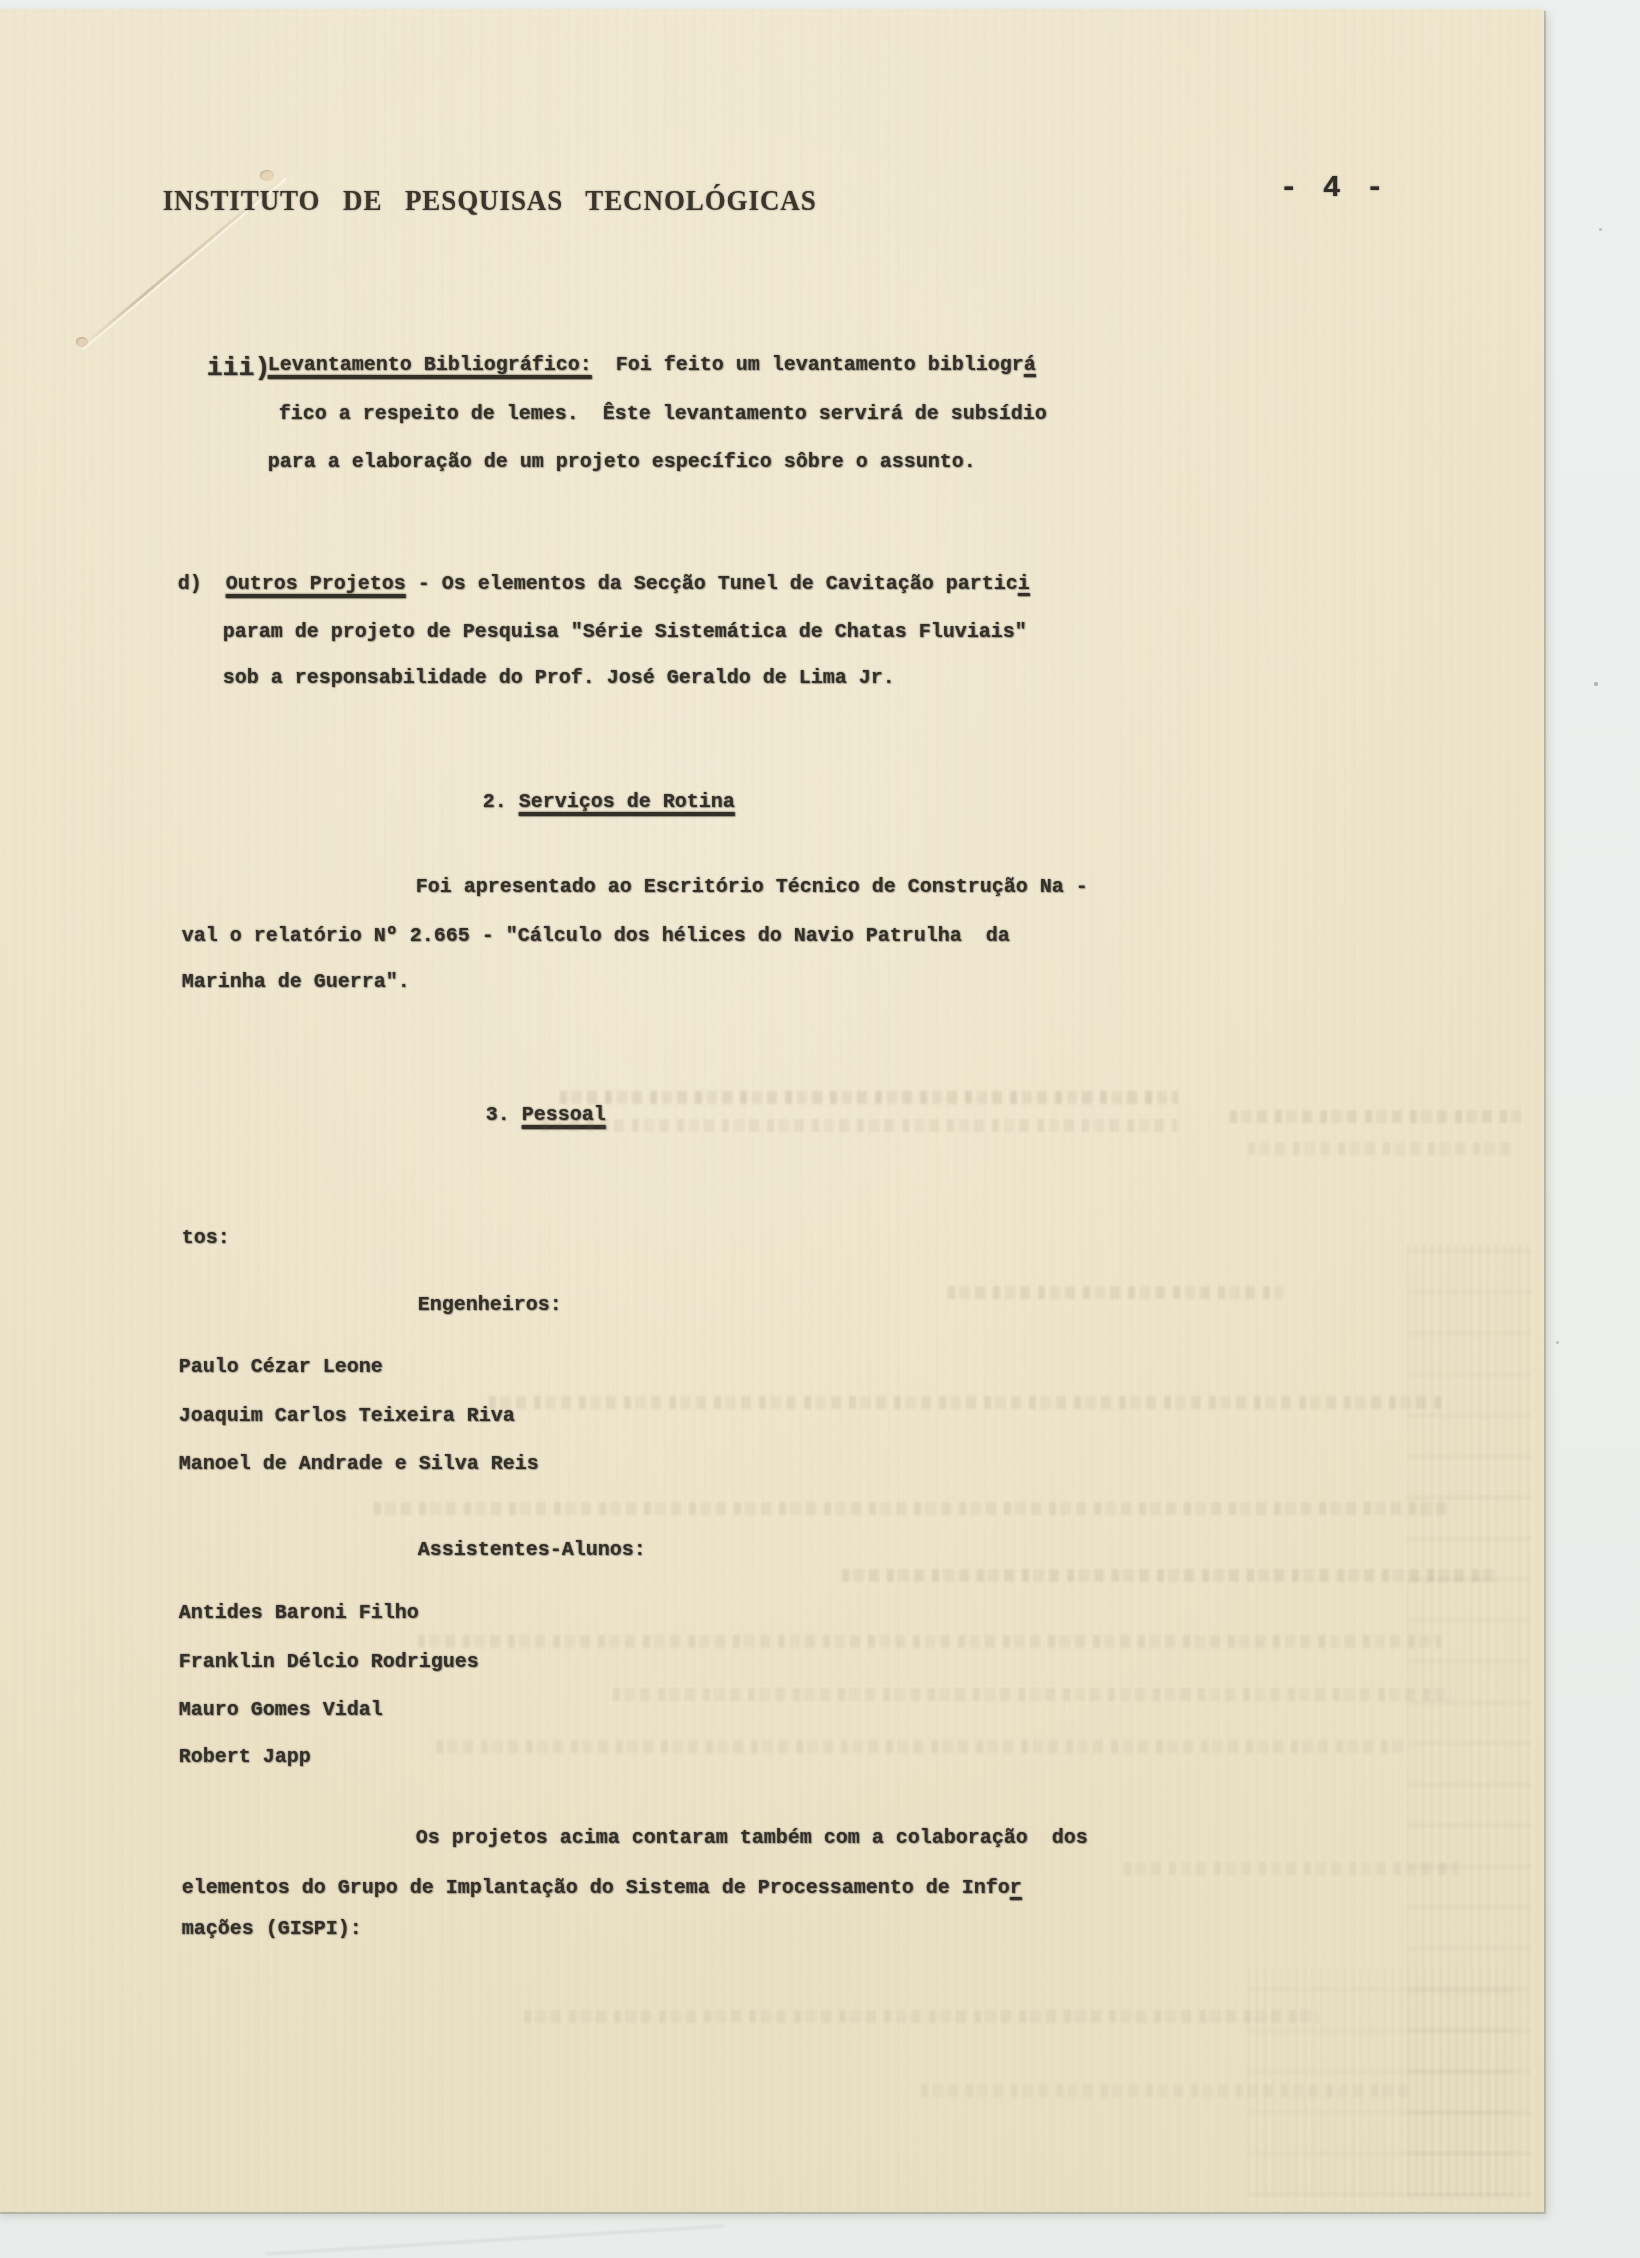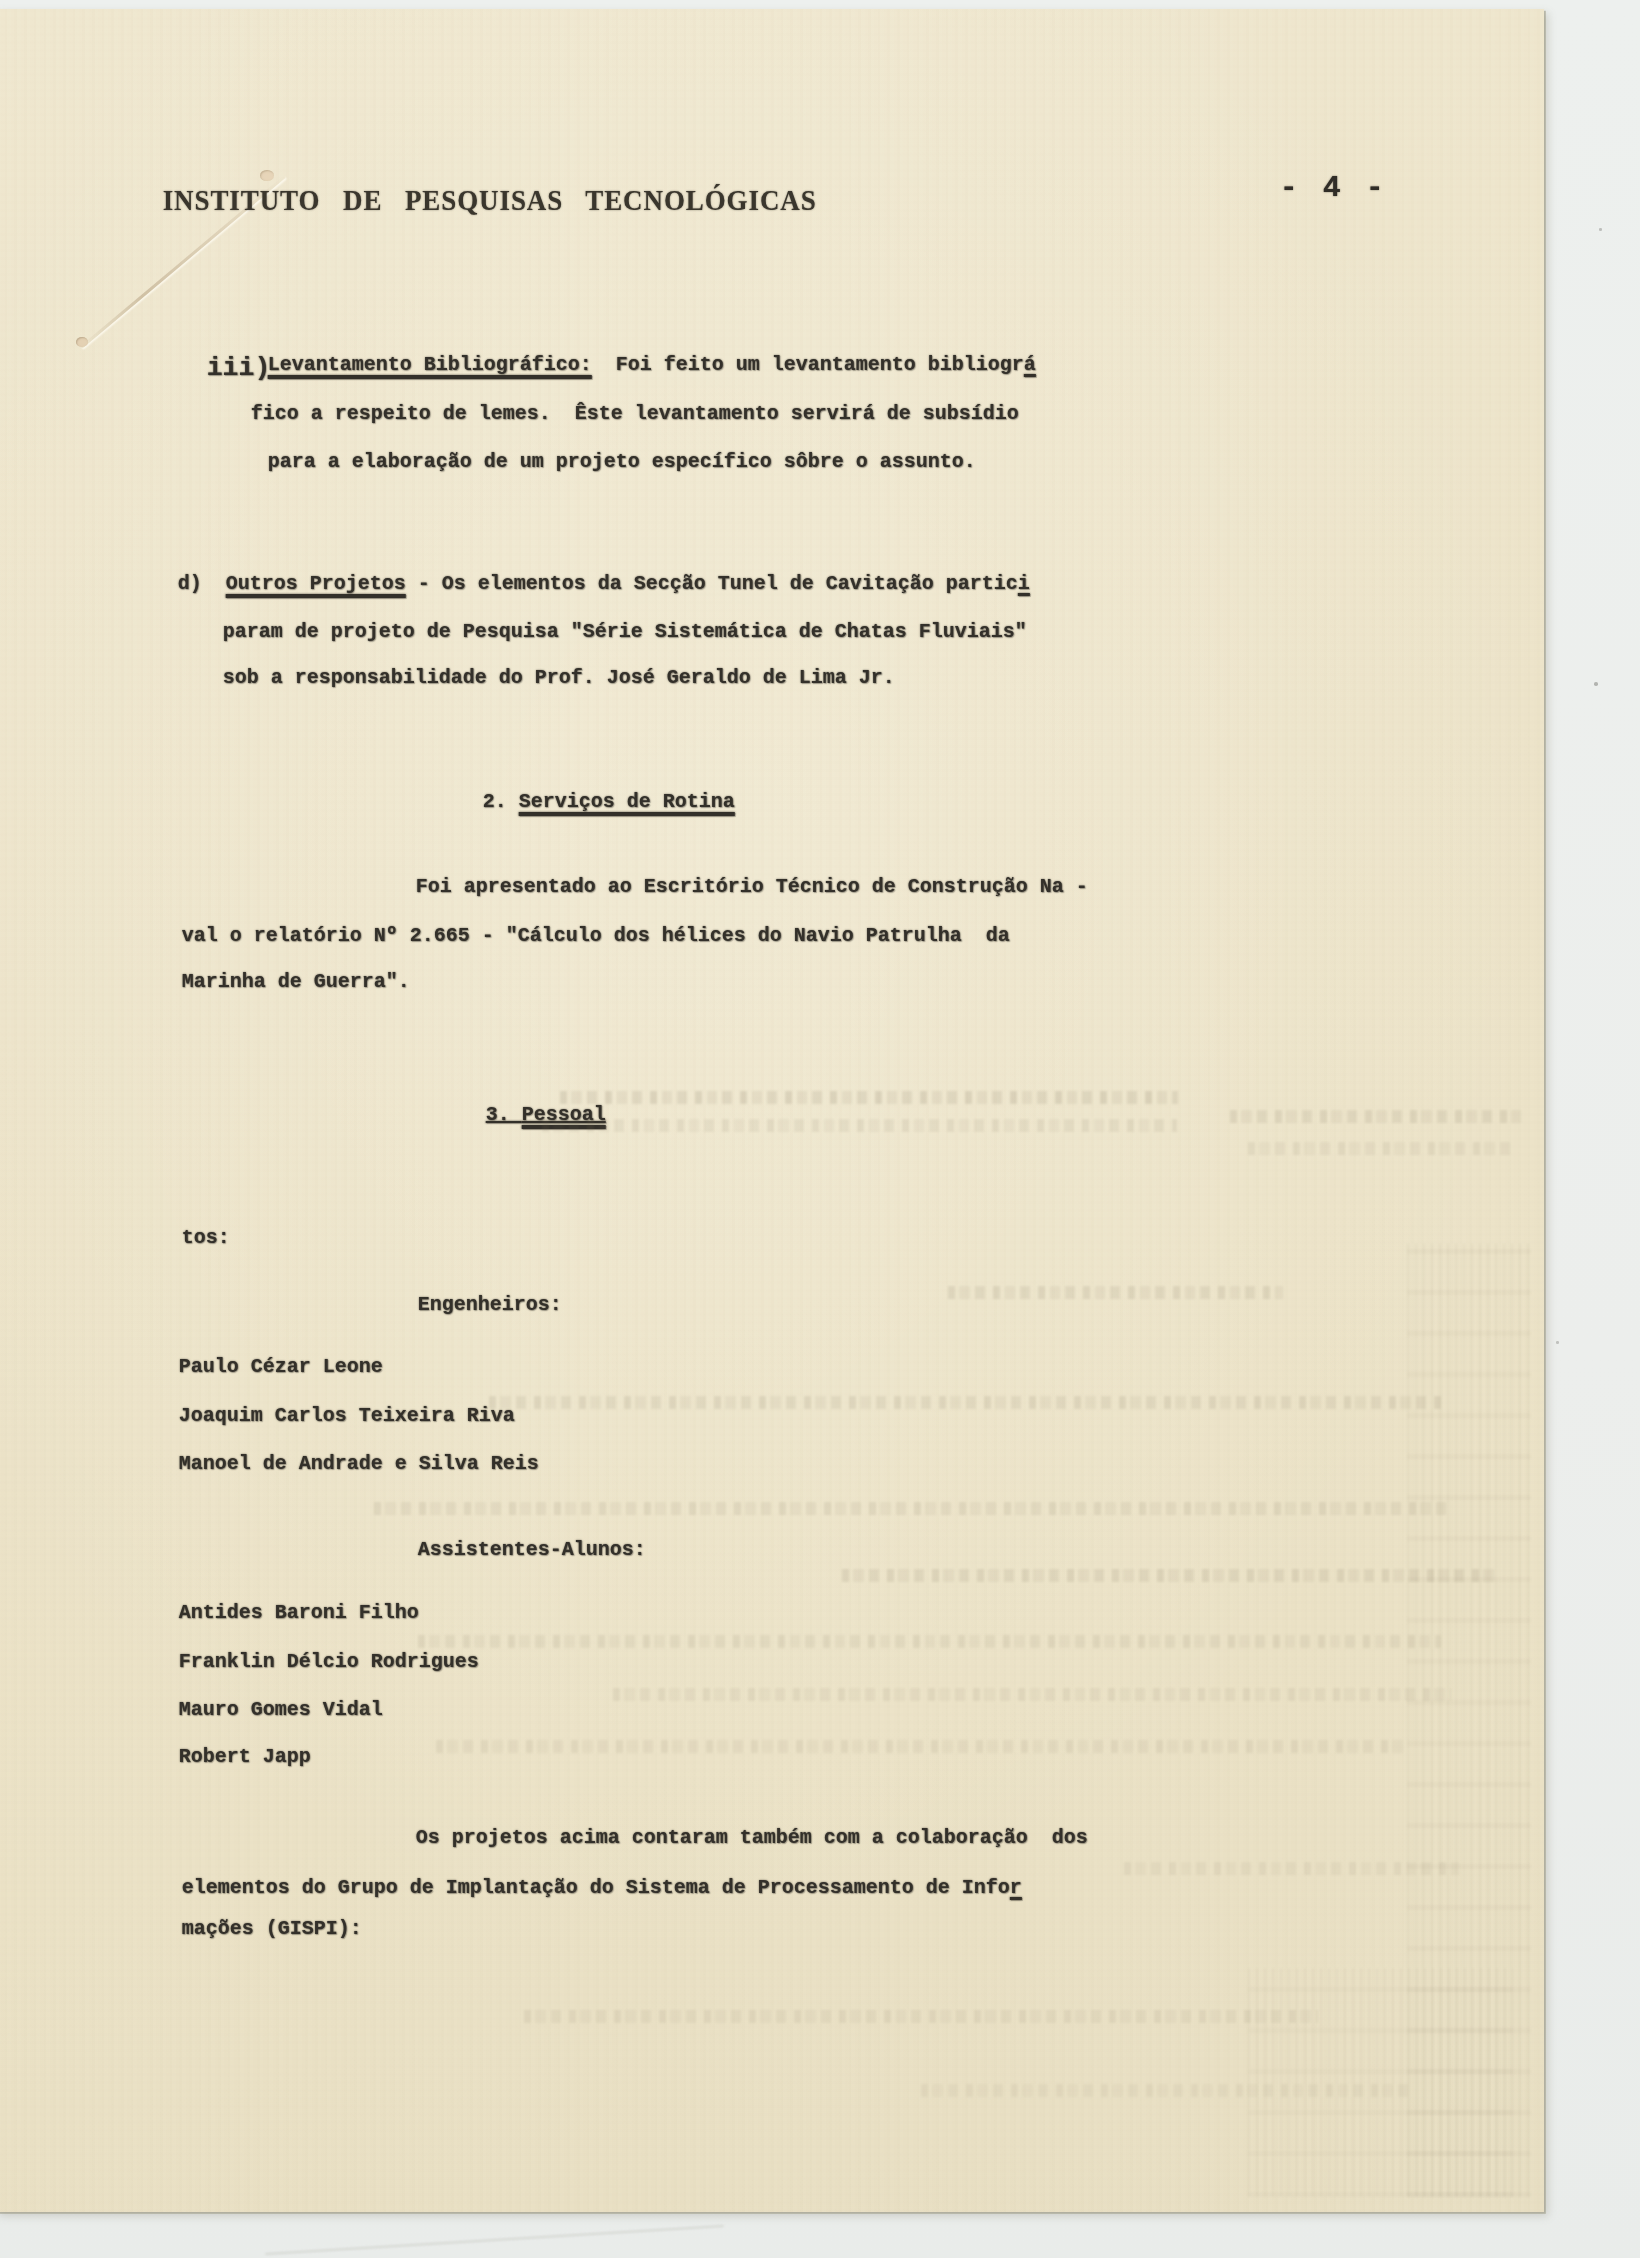--- a/index.html
+++ b/index.html
@@ -81,34 +81,34 @@
 
   <div class="crease"></div>
   <div class="speck" style="left:81px;top:328px;width:12.4px;height:10.6px;background:rgba(226,206,176,.9);box-shadow:inset 0.9px 0.9px 1.8px rgba(160,140,110,.6);"></div>
   <div class="speck" style="left:265px;top:161px;width:14px;height:11.5px;background:rgba(230,211,182,.9);box-shadow:inset 0.9px 0.9px 1.8px rgba(165,145,115,.55);"></div>
 
   <div class="stamp">INSTITUTO DE PESQUISAS TECNOLÓGICAS</div>
   <div class="pagenum">- 4 -</div>
 
   <div class="tl" style="left:212px;top:346px;font-size:26.5px;">iii)</div>
   <div class="tl" style="left:273px;top:346px;"><span class="uu">Levantamento Bibliográfico:</span><span>  Foi feito um levantamento bibliogr</span><span class="u">á</span></div>
-  <div class="tl" style="left:256px;top:395px;">fico a respeito de lemes.  Êste levantamento servirá de subsídio</div>
+  <div class="tl" style="left:284px;top:395px;">fico a respeito de lemes.  Êste levantamento servirá de subsídio</div>
   <div class="tl" style="left:273px;top:443px;">para a elaboração de um projeto específico sôbre o assunto.</div>
 
   <div class="tl" style="left:183px;top:565px;">d)</div>
   <div class="tl" style="left:231px;top:565px;"><span class="uu">Outros Projetos</span><span> - Os elementos da Secção Tunel de Cavitação partic</span><span class="u">i</span></div>
   <div class="tl" style="left:228px;top:659px;">sob a responsabilidade do Prof. José Geraldo de Lima Jr.</div>
   <div class="tl" style="left:228px;top:613px;">param de projeto de Pesquisa "Série Sistemática de Chatas Fluviais"</div>
 
   <div class="tl" style="left:488px;top:783px;"><span>2. </span><span class="uu">Serviços de Rotina</span></div>
   <div class="tl" style="left:421px;top:868px;">Foi apresentado ao Escritório Técnico de Construção Na -</div>
   <div class="tl" style="left:187px;top:917px;">val o relatório Nº 2.665 - "Cálculo dos hélices do Navio Patrulha  da</div>
   <div class="tl" style="left:187px;top:963px;">Marinha de Guerra".</div>
 
-  <div class="tl" style="left:491px;top:1096px;text-decoration:underline;"><span>3. </span><span class="uu">Pessoal</span></div>
+  <div class="tl" style="left:491px;top:1096px;"><span>3. </span><span class="uu">Pessoal</span></div>
   <div class="tl" style="left:187px;top:1219px;">tos:</div>
 
   <div class="tl" style="left:423px;top:1286px;">Engenheiros:</div>
   <div class="tl" style="left:184px;top:1348px;">Paulo Cézar Leone</div>
   <div class="tl" style="left:184px;top:1397px;">Joaquim Carlos Teixeira Riva</div>
   <div class="tl" style="left:184px;top:1445px;">Manoel de Andrade e Silva Reis</div>
 
   <div class="tl" style="left:423px;top:1531px;">Assistentes-Alunos:</div>
   <div class="tl" style="left:184px;top:1594px;">Antides Baroni Filho</div>
   <div class="tl" style="left:184px;top:1643px;">Franklin Délcio Rodrigues</div>

